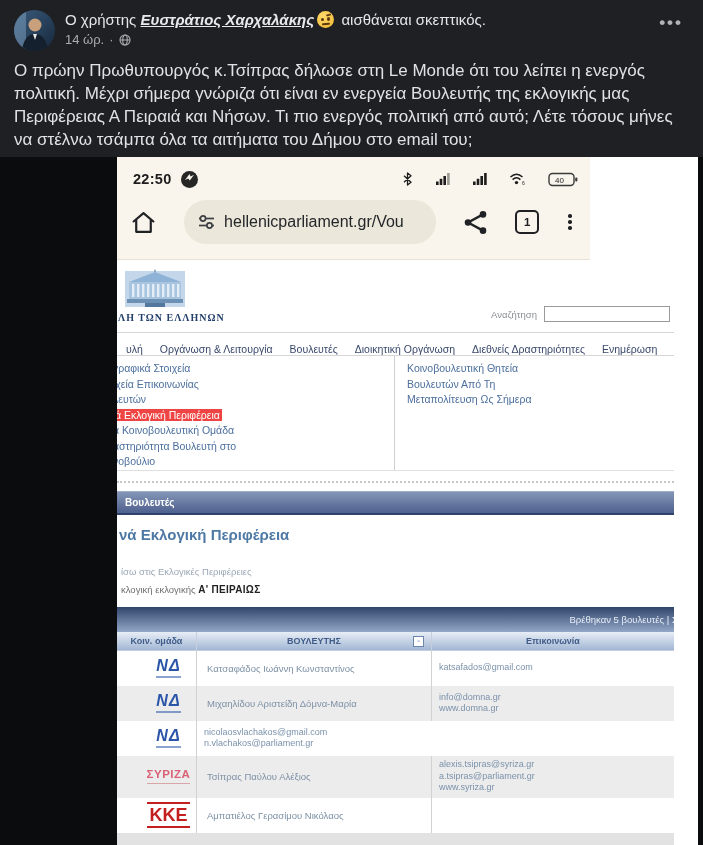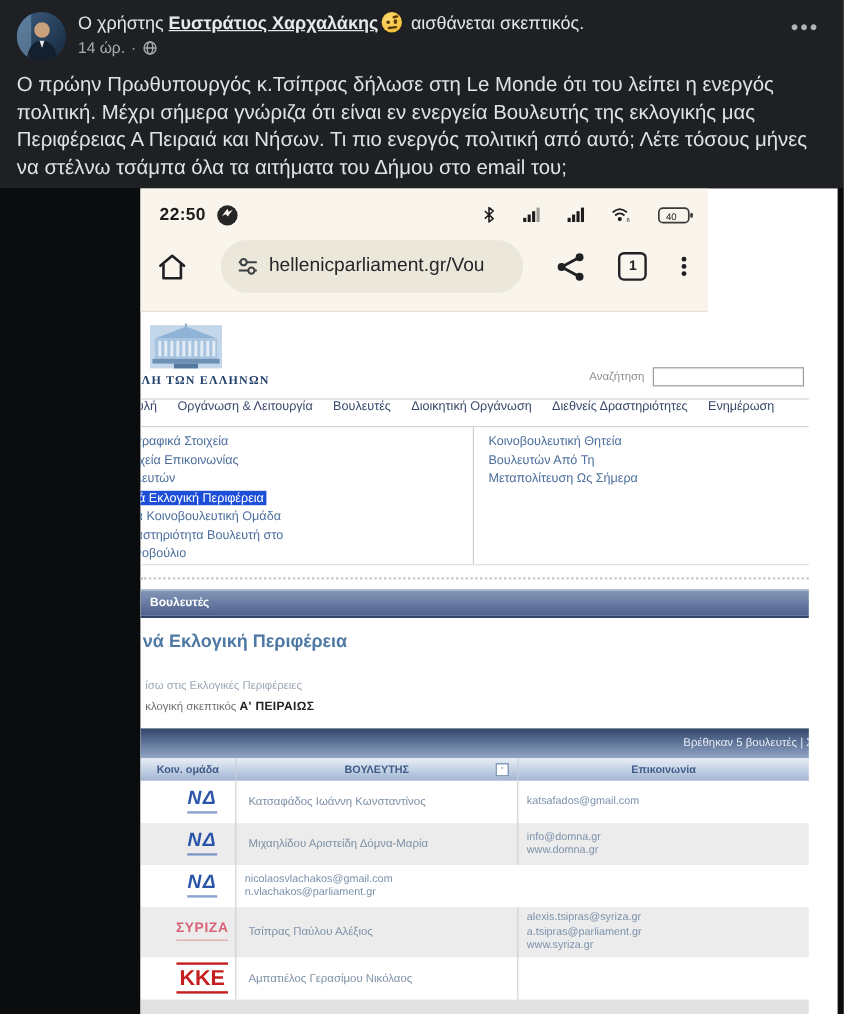--- a/index.html
+++ b/index.html
@@ -6,21 +6,21 @@
   body{width:703px;height:845px;background:#111214;font-family:"Liberation Sans",sans-serif;overflow:hidden;}
   .stage{position:relative;width:703px;height:845px;background:#0e0f12;overflow:hidden;}
 
   
   .post-top{position:absolute;top:0;left:0;width:703px;height:157px;background:#1e2024;}
   .post-header{display:flex;align-items:flex-start;padding:10px 14px 0 14px;}
   .avatar{width:41px;height:41px;border-radius:50%;overflow:hidden;flex:0 0 41px;background:linear-gradient(135deg,#3c5c7e,#16283c);position:relative;}
   .avatar svg{position:absolute;left:0;top:0;}
   .head-texts{margin-left:10px;flex:1;min-width:0;}
   .head-line{font-size:15px;color:#e4e6ea;line-height:20px;}
-  .head-line .uname{font-weight:700;text-decoration:underline;color:#e7e9ed;cursor:pointer;}
+  .head-line .uname{font-weight:700;text-decoration:underline;color:#e7e9ed;cursor:pointer;font-style:italic;}
   .emoji{display:inline-block;width:17px;height:17px;border-radius:50%;background:radial-gradient(circle at 35% 30%,#ffd96a,#f0b72f);vertical-align:-3px;position:relative;margin:0 3px;}
   .emoji i{position:absolute;background:#5c3a0e;border-radius:50%;}
   .emoji .el{width:3px;height:3.5px;left:4px;top:6.5px;}
   .emoji .er{width:3px;height:3.5px;right:4px;top:6px;}
   .emoji .brow{position:absolute;width:5px;height:1.6px;background:#5c3a0e;top:3.2px;right:3.2px;transform:rotate(-14deg);border-radius:1px;}
   .emoji .mouth{position:absolute;width:8px;height:1.8px;background:#5c3a0e;bottom:3.5px;left:4.5px;transform:rotate(-7deg);border-radius:1px;}
   .meta-line{font-size:13px;color:#a9acb1;margin-top:2px;display:flex;align-items:center;gap:5px;}
   .kebab-post{margin-left:auto;color:#b0b3b8;font-size:17px;font-weight:700;letter-spacing:2px;padding:4px 6px;cursor:pointer;line-height:1;}
   .post-text{padding:8px 14px 0 14px;font-size:17px;line-height:23px;color:#e0e2e6;}
 
@@ -44,28 +44,28 @@
 
   
   .site{width:557px;position:relative;color:#333;}
   .site-header{position:relative;height:72px;}
   .gov-logo{position:absolute;left:6px;top:9px;width:64px;height:40px;}
   .gov-logo-text{position:absolute;left:1px;top:52px;font-family:"Liberation Serif",serif;font-weight:700;font-size:10px;color:#23406b;letter-spacing:1px;white-space:nowrap;}
   .search-zone{position:absolute;right:4px;top:46px;display:flex;align-items:center;gap:7px;}
   .search-label{font-size:9.5px;color:#8b8f94;}
   .search-input{width:118px;height:14px;border:1px solid #9a9a9a;background:#fff;font-size:9px;padding:0 3px;}
 
-  .nav-bar{height:22px;border-top:1px solid #d6d6d6;border-bottom:1px solid #d6d6d6;display:flex;align-items:flex-start;gap:17px;overflow:hidden;}
+  .nav-bar{height:22px;border-top:1px solid #d6d6d6;border-bottom:1px solid #d6d6d6;display:flex;align-items:flex-end;gap:17px;overflow:hidden;padding-left:12px;}
   .nav-item{font-size:10.5px;color:#39496b;white-space:nowrap;cursor:pointer;}
   .nav-item:first-child{margin-left:-3px;}
 
   .mega{display:flex;min-height:110px;border-bottom:1px solid #e0e0e0;}
   .mega-left{width:278px;border-right:1px solid #cfcfcf;padding-top:5px;box-sizing:border-box;}
   .menu-line{font-size:10.5px;line-height:15.5px;color:#4c6f9d;margin-left:-4px;white-space:nowrap;}
-  .menu-line .hl{background:#1d4ed8;color:#fff;padding:0 2px;}
+  .menu-line .hl{background:#ef4444;color:#fff;padding:0 2px;}
   .mega-right{flex:1;padding:5px 0 0 12px;}
   .mega-right-text{font-size:10.5px;line-height:15.5px;color:#4c6f9d;width:160px;}
 
   .dotted-sep{border-top:2px dotted #c7c7c7;margin-top:10px;}
   .gap8{height:8px;}
   .section-bar{height:21px;background:linear-gradient(#8496b6,#4e608e);border-top:1px solid #9fadc8;border-bottom:2px solid #32426b;color:#fff;font-size:10px;font-weight:700;display:flex;align-items:center;padding-left:8px;}
 
   .page-title{margin:11px 0 0 2px;font-size:15px;font-weight:700;color:#4e79a4;}
   .back-link{margin:23px 0 0 4px;font-size:9.5px;color:#9aa7b5;cursor:pointer;}
   .district-line{margin:7px 0 0 4px;font-size:9.5px;color:#6e6e6e;}
@@ -258,21 +258,21 @@
         <div class="dotted-sep"></div>
         <div class="gap8"></div>
 
         <div class="section-bar">
           <span>Βουλευτές</span>
         </div>
 
         <div class="page-title">νά Εκλογική Περιφέρεια</div>
         <div class="back-link">ίσω στις Εκλογικές Περιφέρειες</div>
         <div class="district-line">
-          <span>κλογική σκεπτικός</span>
+          <span>κλογική εκλογικής</span>
           <b>Α' ΠΕΙΡΑΙΩΣ</b>
         </div>
 
         <div class="m-table">
           <div class="t-topbar">
             <span>Βρέθηκαν 5 βουλευτές | Σε</span>
           </div>
           <div class="t-cols">
             <div class="c c1">Κοιν. ομάδα</div>
             <div class="c c2">

